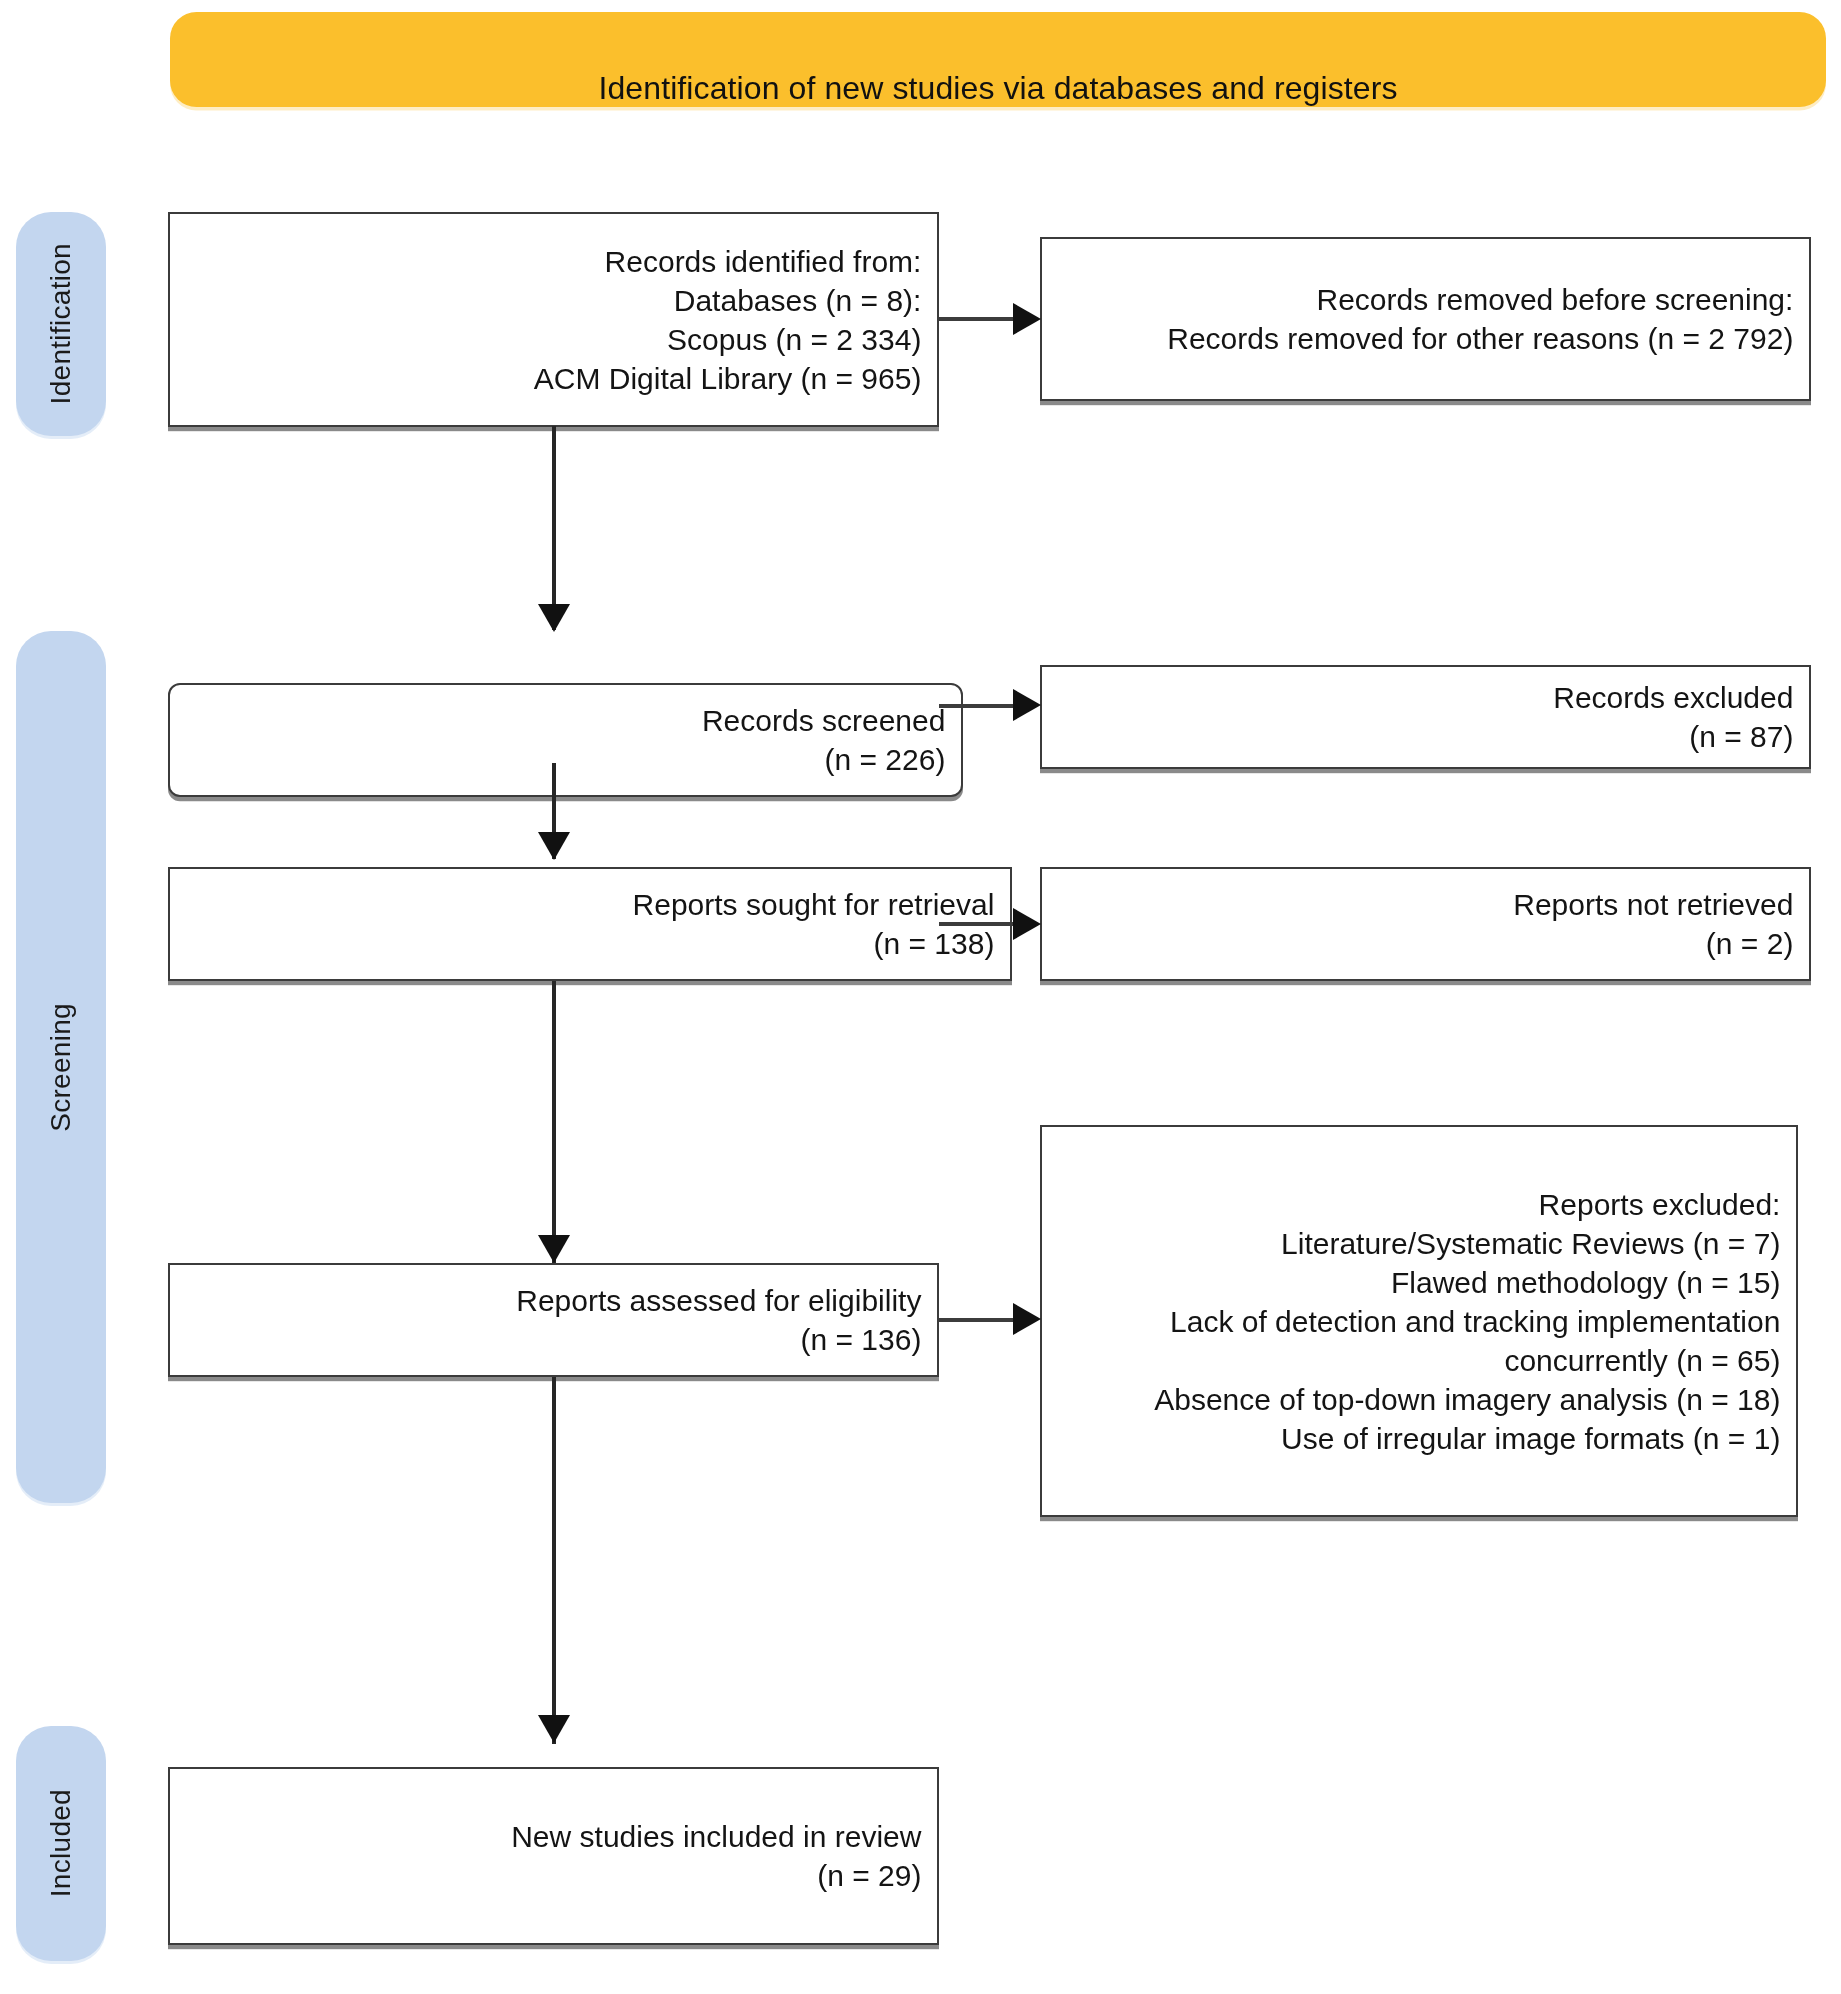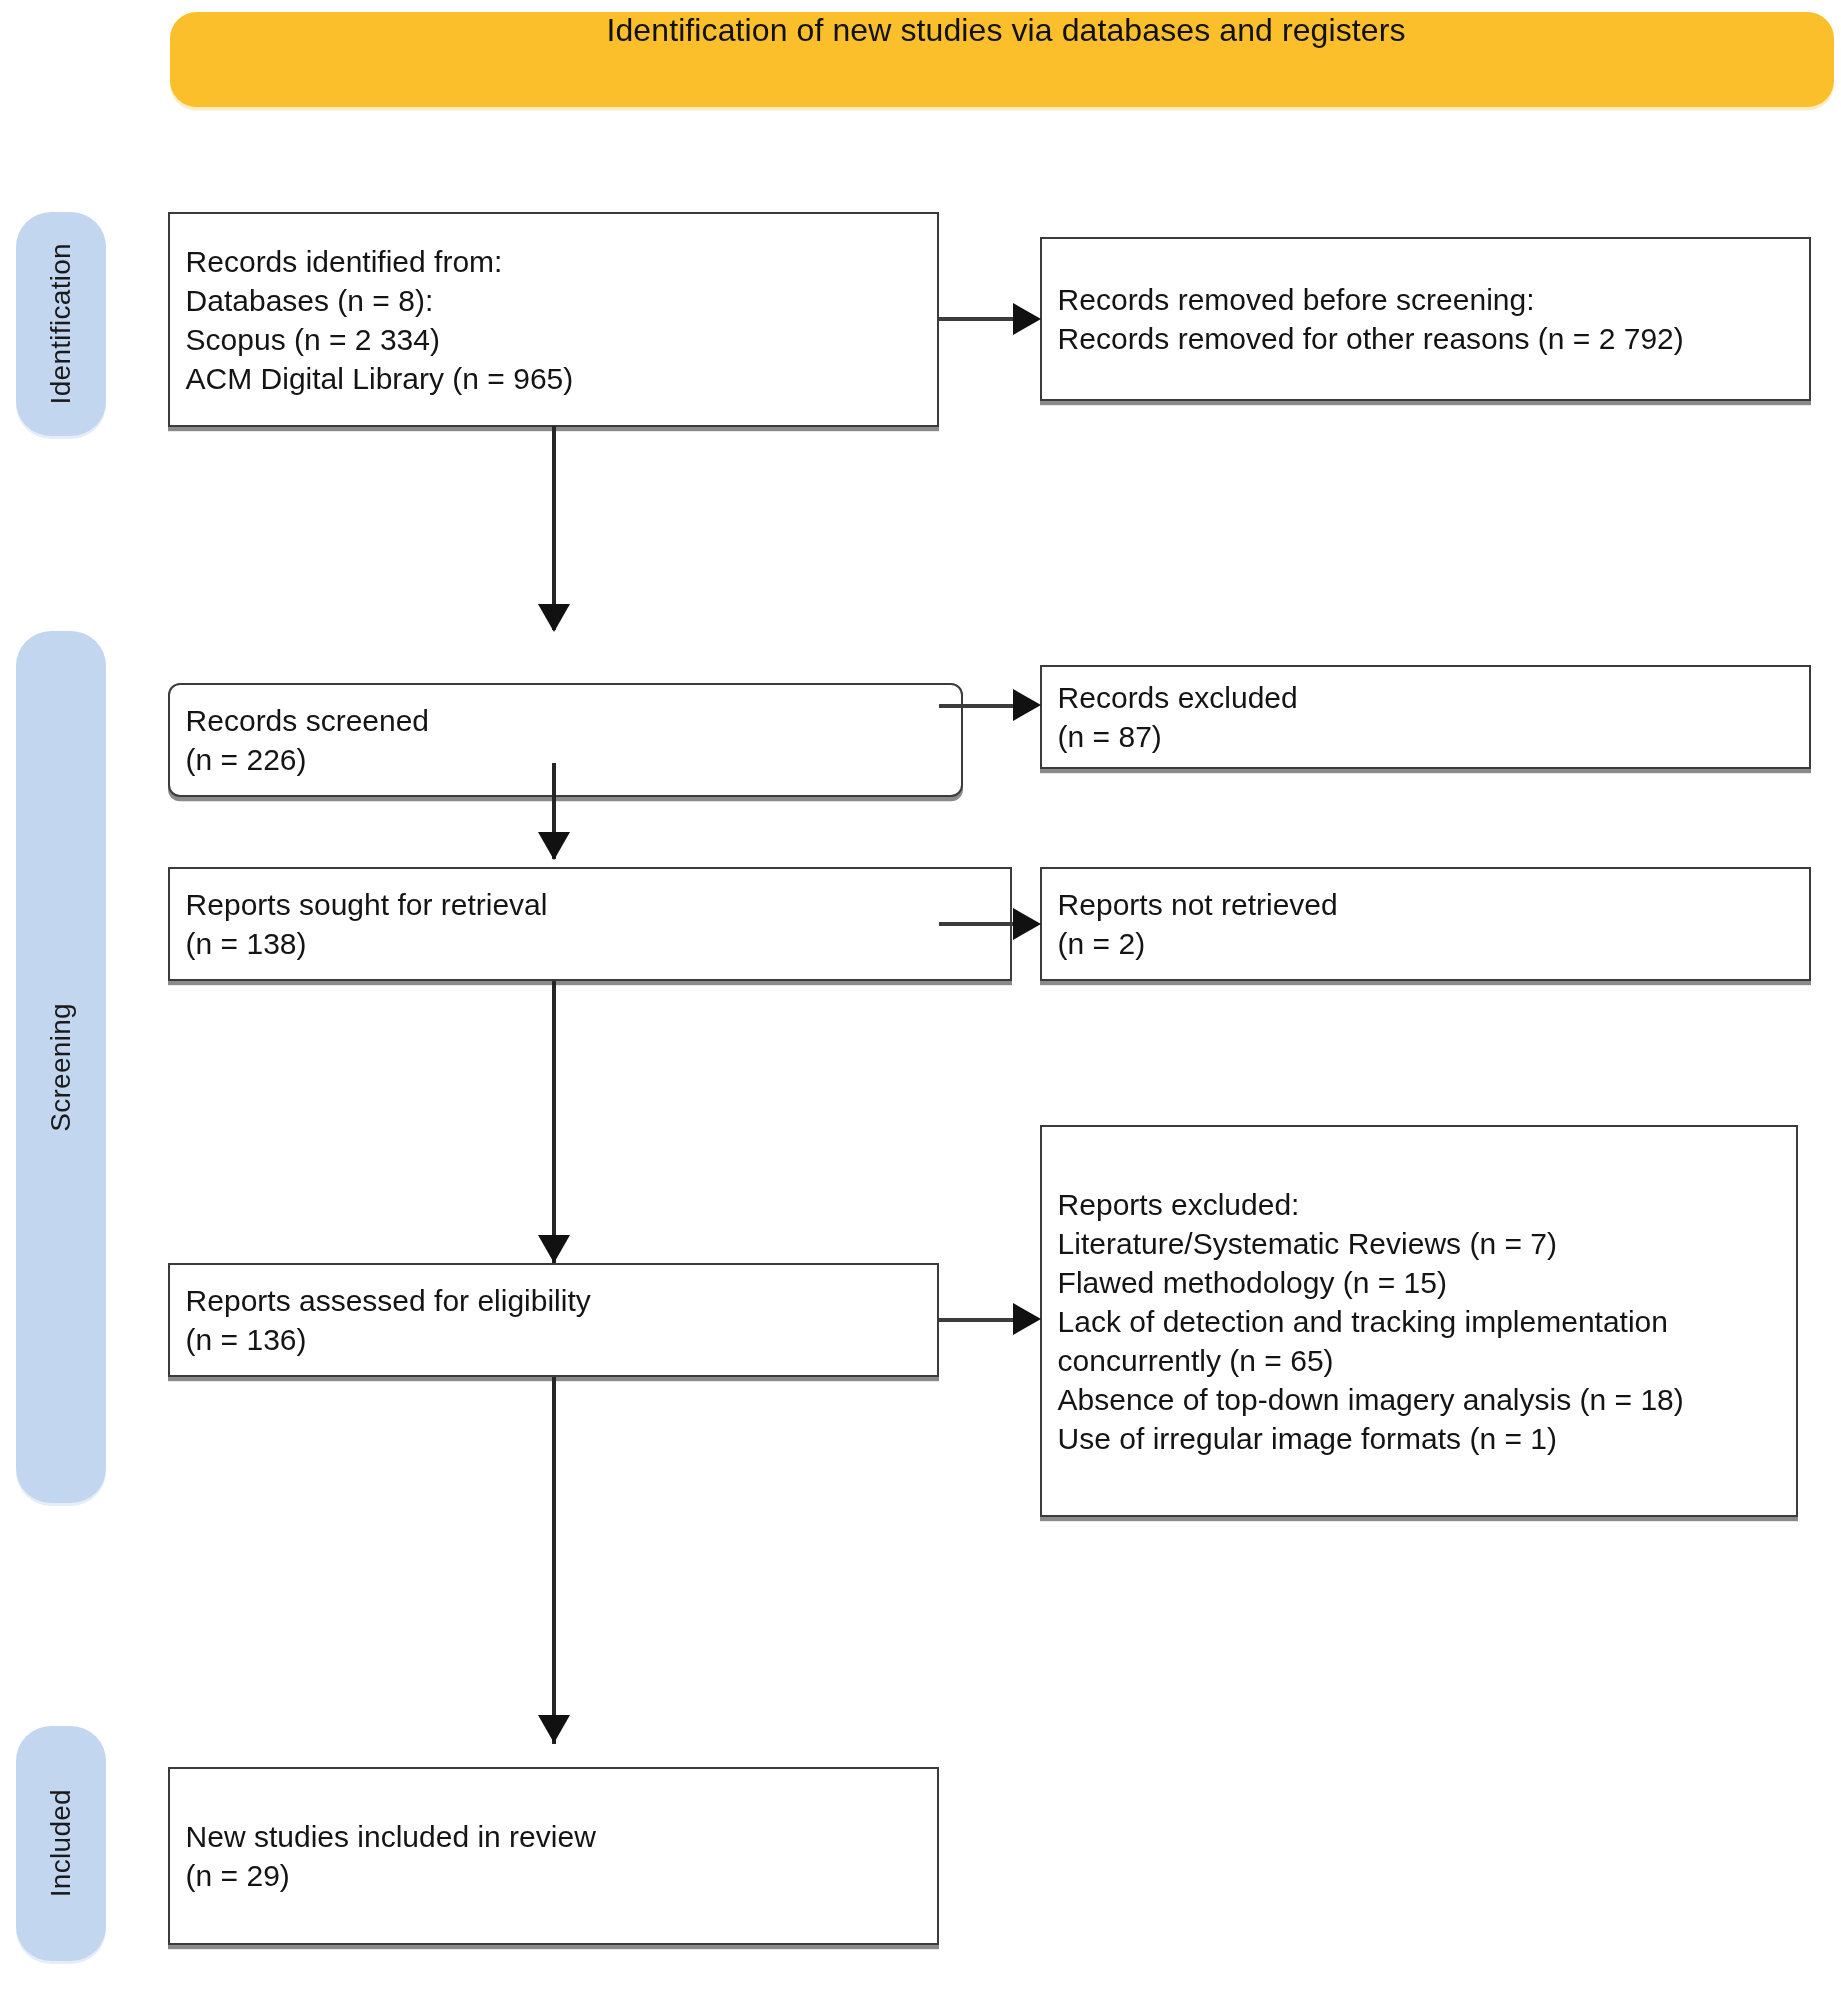--- a/index.html
+++ b/index.html
@@ -22,24 +22,23 @@
   
   .banner {
     position: absolute;
     left: 170px;
     top: 12px;
     width: 1656px;
     height: 95px;
     background: #fbbf2c;
     border-radius: 26.5px;
     display: flex;
-    align-items: flex-start;
+    align-items: flex-end;
     justify-content: center;
     box-shadow: 0 3.6px 0 0 rgba(251,191,44,0.28);
-    padding-left: 8px;
   }
   .banner-text {
     font-size: 32px;
     color: #111111;
     letter-spacing: 0.1px;
     text-align: center;
     white-space: nowrap;
   }
 
   
@@ -71,21 +70,21 @@
     box-sizing: border-box;
     display: flex;
     align-items: center;
     justify-content: center;
     box-shadow: 0 4.2px 0 0 #8a8a8a;
   }
   .fbox-inner {
     width: 100%;
     padding: 0 15.6px;
     box-sizing: border-box;
-    text-align: left;
+    text-align: right;
     font-size: 30px;
     line-height: 1.30;
     color: #141414;
   }
   .fbox-inner .ln {
     display: block;
     white-space: nowrap;
   }
   .fbox-inner .ln.wrap {
     white-space: normal;

